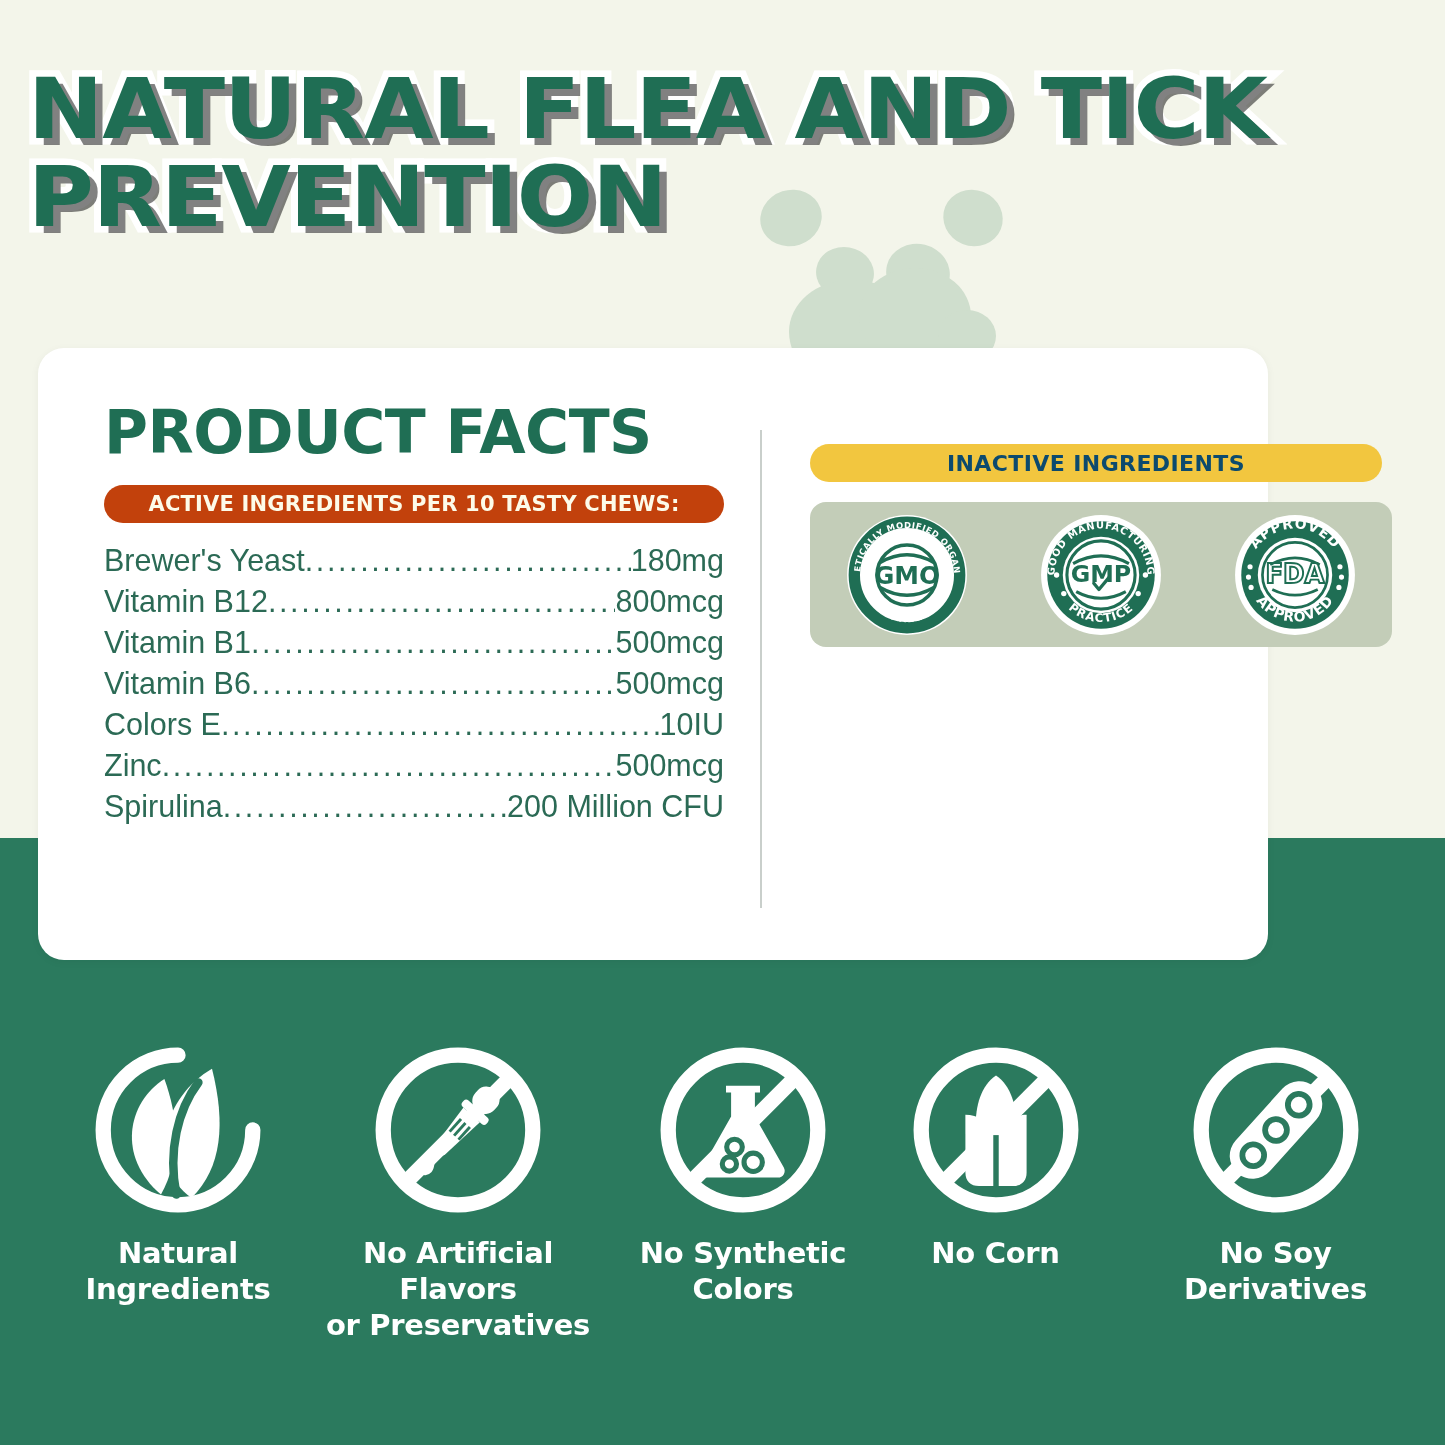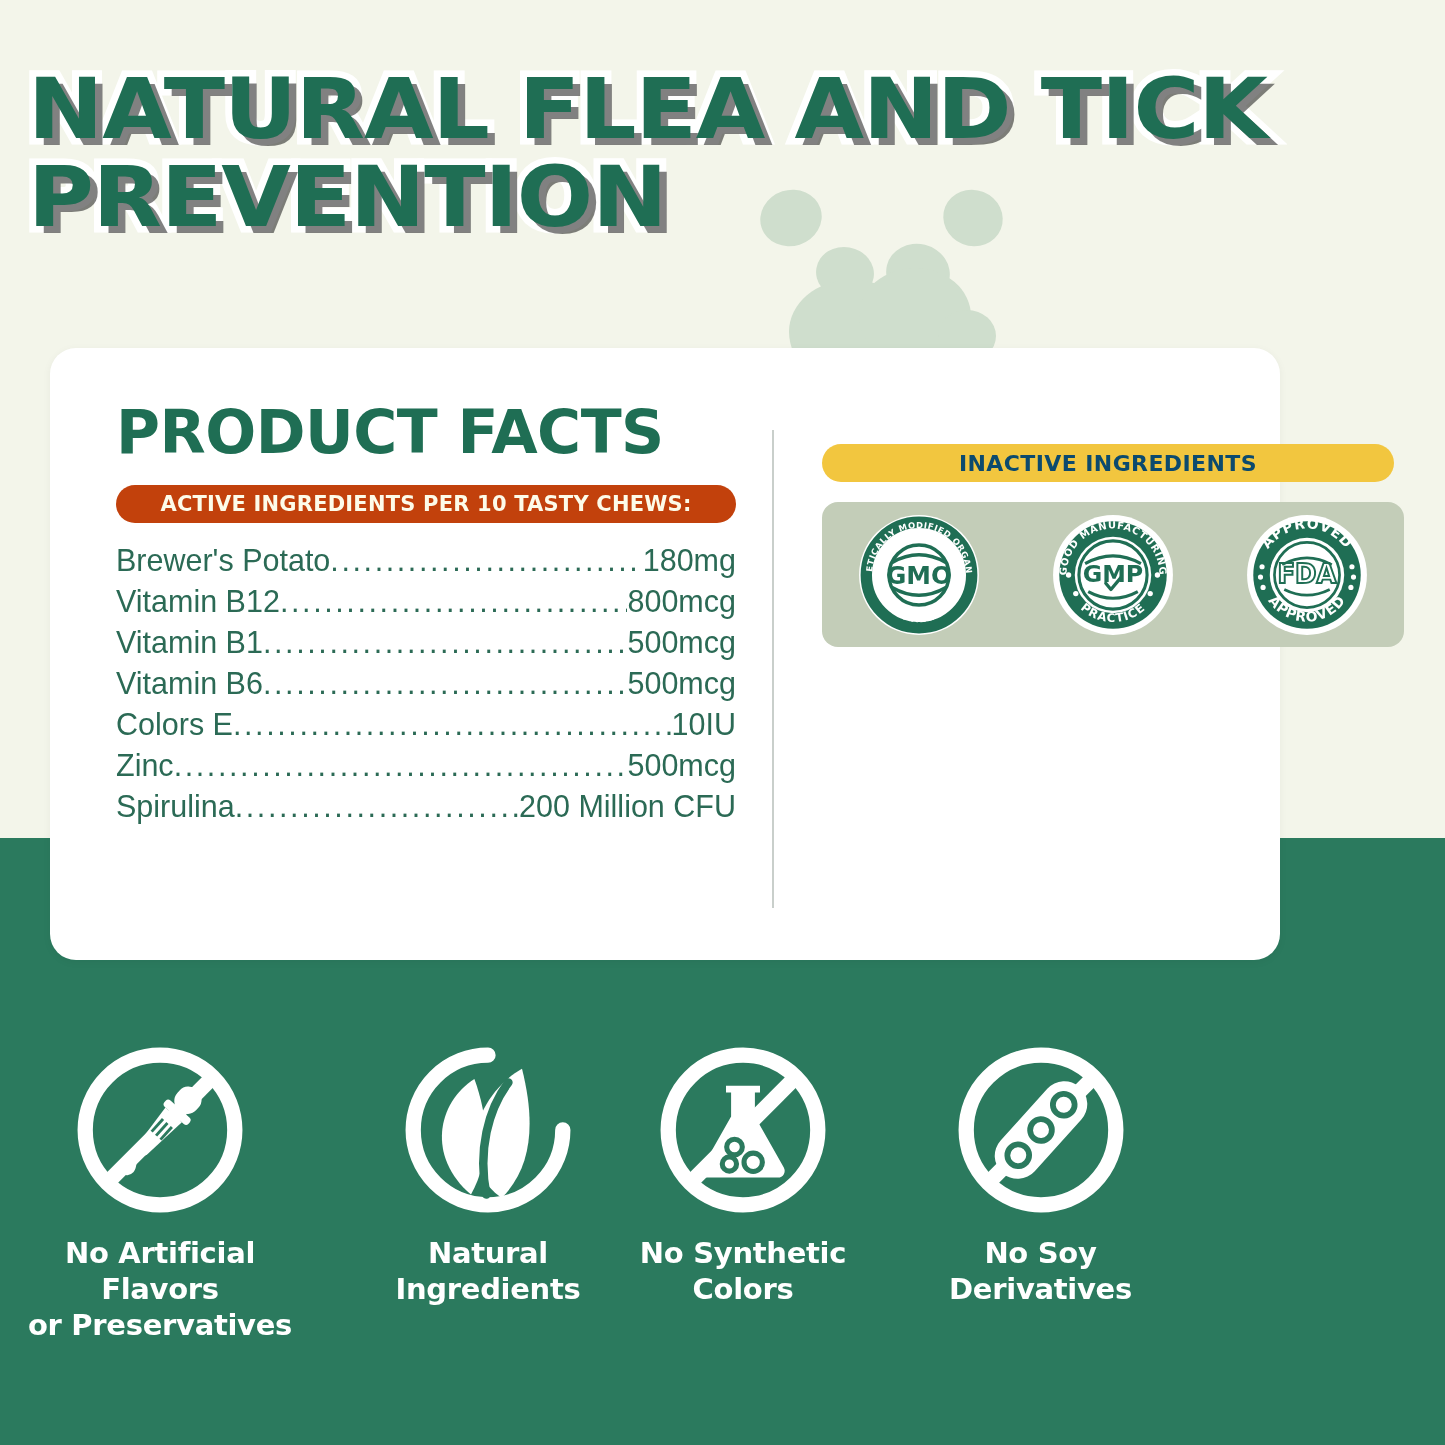--- a/index.html
+++ b/index.html
@@ -50,21 +50,21 @@
     left: 0;
     top: 838px;
     width: 1445px;
     height: 607px;
     background: #2b7a5e;
   }
 
   
   .card {
     position: absolute;
-    left: 50px;
+    left: 38px;
     top: 348px;
     width: 1230px;
     height: 612px;
     background: #ffffff;
     border-radius: 26px;
     box-shadow: 0 2px 8px rgba(0,0,0,0.05);
   }
 
   
   .facts-col { position: absolute; left: 66px; top: 54px; width: 620px; }
@@ -206,21 +206,21 @@
 
   <div class="green-band"></div>
 
   <div class="card">
 
     <div class="facts-col">
       <div class="facts-title">PRODUCT FACTS</div>
       <div class="pill">ACTIVE INGREDIENTS PER 10 TASTY CHEWS:</div>
       <div class="ing-list" id="ing-list">
           <div class="ing-row">
-            <span class="ing-name">Brewer's Potato</span>
+            <span class="ing-name">Brewer's Yeast</span>
             <span class="ing-dots">..................................</span>
             <span class="ing-val">180mg</span>
           </div>
           <div class="ing-row">
             <span class="ing-name">Vitamin B12</span>
             <span class="ing-dots">......................................</span>
             <span class="ing-val">800mcg</span>
           </div>
           <div class="ing-row">
             <span class="ing-name">Vitamin B1</span>
@@ -327,62 +327,73 @@
             <textPath href="#fdaBot" startOffset="50%" text-anchor="middle">APPROVED</textPath>
           </text>
         </svg>
 
       </div>
     </div>
   </div>
 
   <div class="features">
 
+    <div class="feature f0">
+      <svg class="feature-icon" viewBox="0 0 100 100">
+        <path d="M50 6 A44 44 0 1 0 94 50" fill="none" stroke="#ffffff" stroke-width="9" stroke-linecap="round"></path>
+        <path d="M40 88 C14 66 20 34 42 20 C50 42 52 66 40 88 Z" fill="#ffffff"></path>
+        <path d="M58 90 C30 70 42 30 70 14 C78 46 76 72 58 90 Z" fill="#ffffff"></path>
+        <path d="M49 88 C44 62 50 38 62 22" fill="none" stroke="#2b7a5e" stroke-width="5" stroke-linecap="round"></path>
+      </svg>
+      <div class="feature-label">Natural
+Ingredients</div>
+    </div>
+
     <div class="feature f1">
       <svg class="feature-icon" viewBox="0 0 100 100">
         <circle cx="50" cy="50" r="44" fill="none" stroke="#ffffff" stroke-width="9"></circle>
         <line x1="21" y1="79" x2="79" y2="21" stroke="#ffffff" stroke-width="9" stroke-linecap="round"></line>
         <g transform="rotate(42 50 50)">
           <rect x="43" y="18" width="15" height="16" rx="7" fill="#ffffff"></rect>
           <rect x="41" y="33" width="19" height="5" rx="2" fill="#ffffff"></rect>
           <path d="M43.5 38 h13 l-2.5 28 a4.2 4.2 0 0 1 -8 0 Z" fill="#ffffff"></path>
           <line x1="47" y1="44" x2="47" y2="54" stroke="#2b7a5e" stroke-width="1.7"></line>
           <line x1="50.5" y1="44" x2="50.5" y2="54" stroke="#2b7a5e" stroke-width="1.7"></line>
           <line x1="54" y1="44" x2="54" y2="54" stroke="#2b7a5e" stroke-width="1.7"></line>
           <path d="M50 70 c4 5 5 7 5 9 a5 5 0 0 1 -10 0 c0 -2 1 -4 5 -9 Z" fill="#ffffff"></path>
         </g>
       </svg>
       <div class="feature-label">No Artificial Flavors
 or Preservatives</div>
     </div>
 
-    <div class="feature f0">
-      <svg class="feature-icon" viewBox="0 0 100 100">
-        <path d="M50 6 A44 44 0 1 0 94 50" fill="none" stroke="#ffffff" stroke-width="9" stroke-linecap="round"></path>
-        <path d="M40 88 C14 66 20 34 42 20 C50 42 52 66 40 88 Z" fill="#ffffff"></path>
-        <path d="M58 90 C30 70 42 30 70 14 C78 46 76 72 58 90 Z" fill="#ffffff"></path>
-        <path d="M49 88 C44 62 50 38 62 22" fill="none" stroke="#2b7a5e" stroke-width="5" stroke-linecap="round"></path>
-      </svg>
-      <div class="feature-label">Natural
-Ingredients</div>
-    </div>
-
     <div class="feature f2">
       <svg class="feature-icon" viewBox="0 0 100 100">
         <circle cx="50" cy="50" r="44" fill="none" stroke="#ffffff" stroke-width="9"></circle>
         <line x1="21" y1="79" x2="79" y2="21" stroke="#ffffff" stroke-width="9" stroke-linecap="round"></line>
         <path d="M40 24 h20 v4 h-3 v14 l17 30 a4 4 0 0 1 -3.4 6 H29.4 a4 4 0 0 1 -3.4 -6 l17 -30 V28 h-3 Z" fill="#ffffff"></path>
         <circle cx="45" cy="60" r="4.6" fill="none" stroke="#2b7a5e" stroke-width="3"></circle>
         <circle cx="42" cy="70" r="4.2" fill="none" stroke="#2b7a5e" stroke-width="3"></circle>
         <circle cx="56" cy="69" r="5.4" fill="none" stroke="#2b7a5e" stroke-width="3"></circle>
       </svg>
       <div class="feature-label">No Synthetic
 Colors</div>
     </div>
 
+    <div class="feature f3">
+      <svg class="feature-icon" viewBox="0 0 100 100">
+        <circle cx="50" cy="50" r="44" fill="none" stroke="#ffffff" stroke-width="9"></circle>
+        <line x1="21" y1="79" x2="79" y2="21" stroke="#ffffff" stroke-width="9" stroke-linecap="round"></line>
+        <path d="M50 18 c9 6 12 18 12 30 c0 10 -5 16 -12 16 c-7 0 -12 -6 -12 -16 c0 -12 3 -24 12 -30 Z" fill="#ffffff"></path>
+        <path d="M50 52 c-4 -7 -11 -11 -18 -11 v34 c0 5 3 8 8 8 h10 Z" fill="#ffffff"></path>
+        <path d="M50 52 c4 -7 11 -11 18 -11 v34 c0 5 -3 8 -8 8 H50 Z" fill="#ffffff"></path>
+        <line x1="50" y1="53" x2="50" y2="83" stroke="#2b7a5e" stroke-width="3.2"></line>
+      </svg>
+      <div class="feature-label">No Corn</div>
+    </div>
 
     <div class="feature f4">
       <svg class="feature-icon" viewBox="0 0 100 100">
         <circle cx="50" cy="50" r="44" fill="none" stroke="#ffffff" stroke-width="9"></circle>
         <line x1="21" y1="79" x2="79" y2="21" stroke="#ffffff" stroke-width="9" stroke-linecap="round"></line>
         <g transform="rotate(42 50 50)">
           <path d="M50 16 a13.5 13.5 0 0 1 13.5 13.5 v41 a13.5 13.5 0 0 1 -27 0 v-41 A13.5 13.5 0 0 1 50 16 Z" fill="#ffffff"></path>
           <circle cx="50" cy="30" r="6.4" fill="none" stroke="#2b7a5e" stroke-width="3.4"></circle>
           <circle cx="50" cy="50" r="6.4" fill="none" stroke="#2b7a5e" stroke-width="3.4"></circle>
           <circle cx="50" cy="70" r="6.4" fill="none" stroke="#2b7a5e" stroke-width="3.4"></circle>

